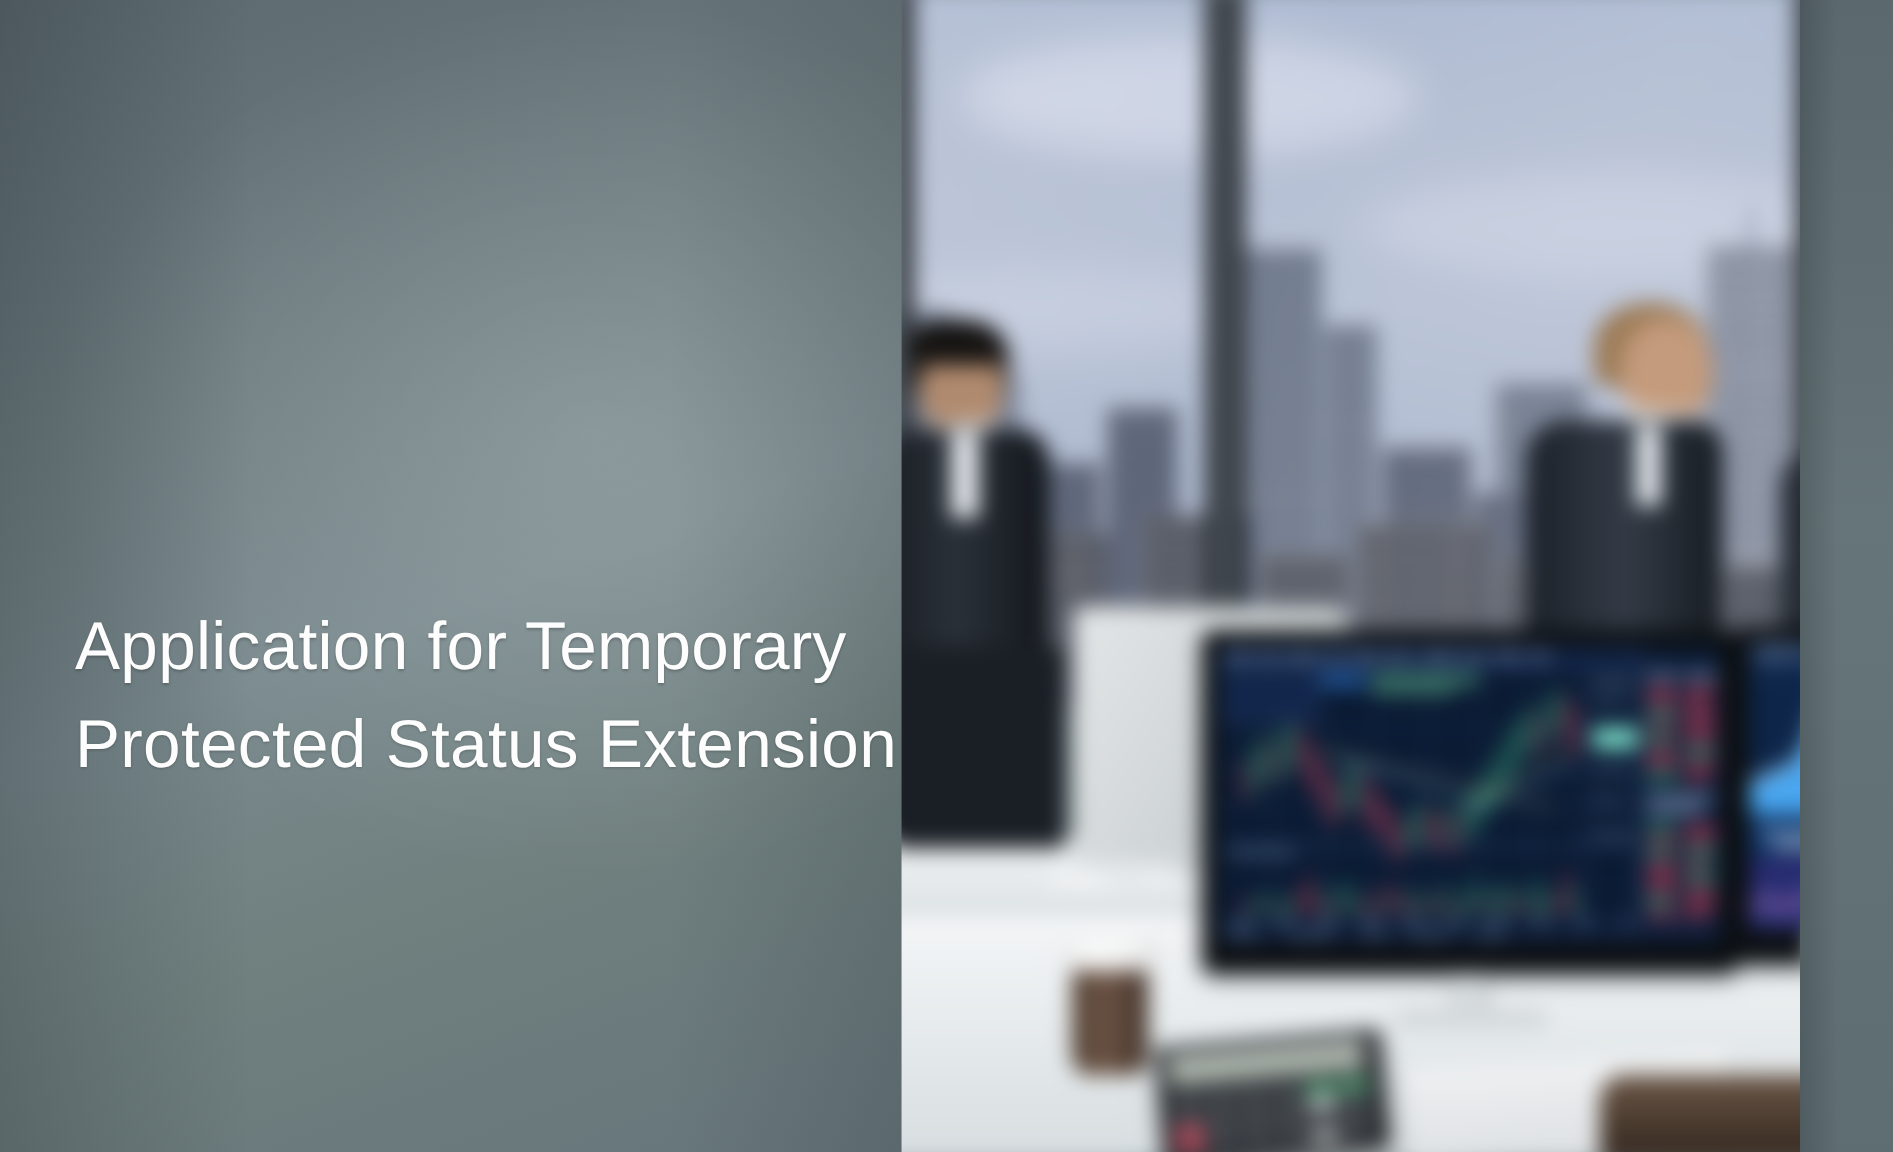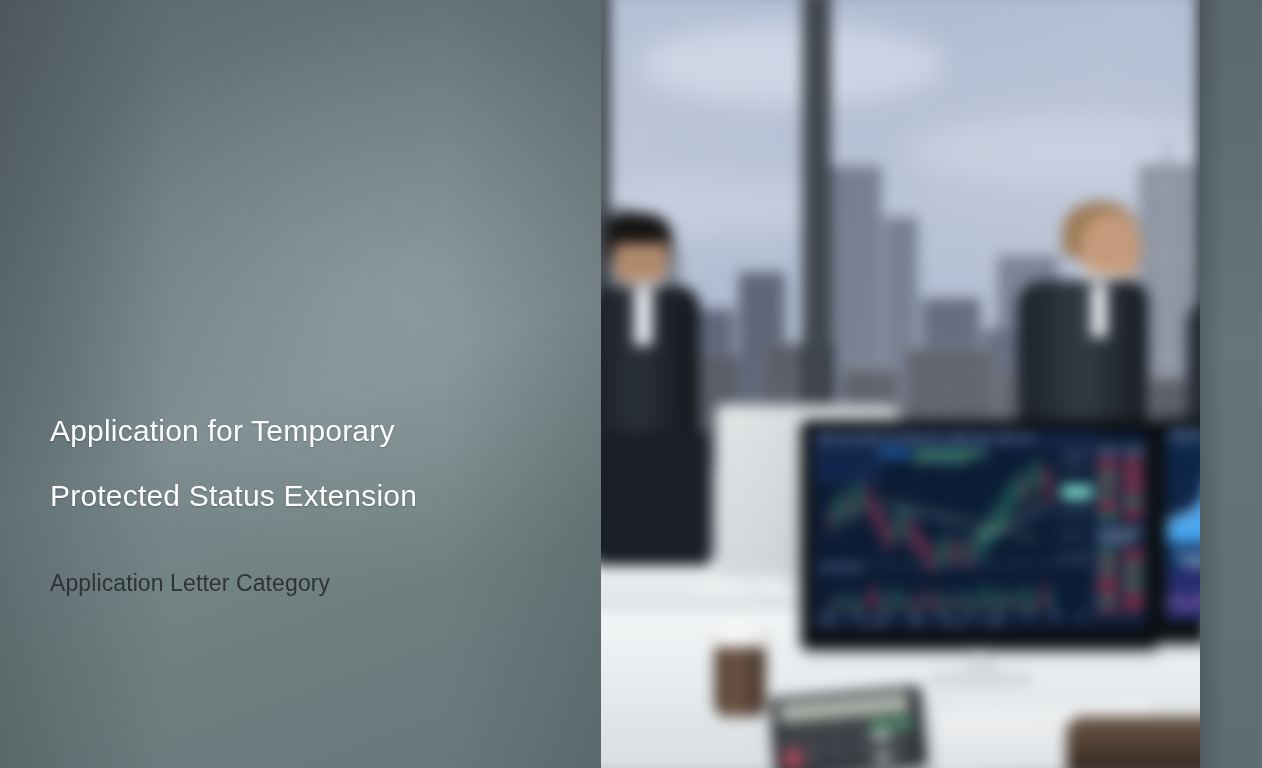--- a/index.html
+++ b/index.html
@@ -305,21 +305,21 @@
     position: absolute;
     left: 50px;
     top: 398px;
     width: 560px;
     z-index: 40;
   }
   .cover-title {
     margin: 0;
     font-family: "Liberation Sans", sans-serif;
     font-weight: 400;
-    font-size: 30px;
+    font-size: 45px;
     line-height: 65px;
     color: #fdfdfd;
     letter-spacing: .2px;
     text-shadow: 0 1px 2px rgba(0,0,0,.22);
     white-space: pre-line;
   }
   .cover-subtitle {
     margin: 38px 0 0 0;
     font-family: "Liberation Sans", sans-serif;
     font-weight: 400;
@@ -703,16 +703,15 @@
 
     </div>
   </div>
 
   <div class="wall-left"></div>
   <div class="wall-right"></div>
 
   <div class="text-block">
     <h1 class="cover-title">Application for Temporary
 Protected Status Extension</h1>
-    <p class="cover-subtitle">Application Letter Category</p>
   </div>
 
 </div>
 
 </body></html>

